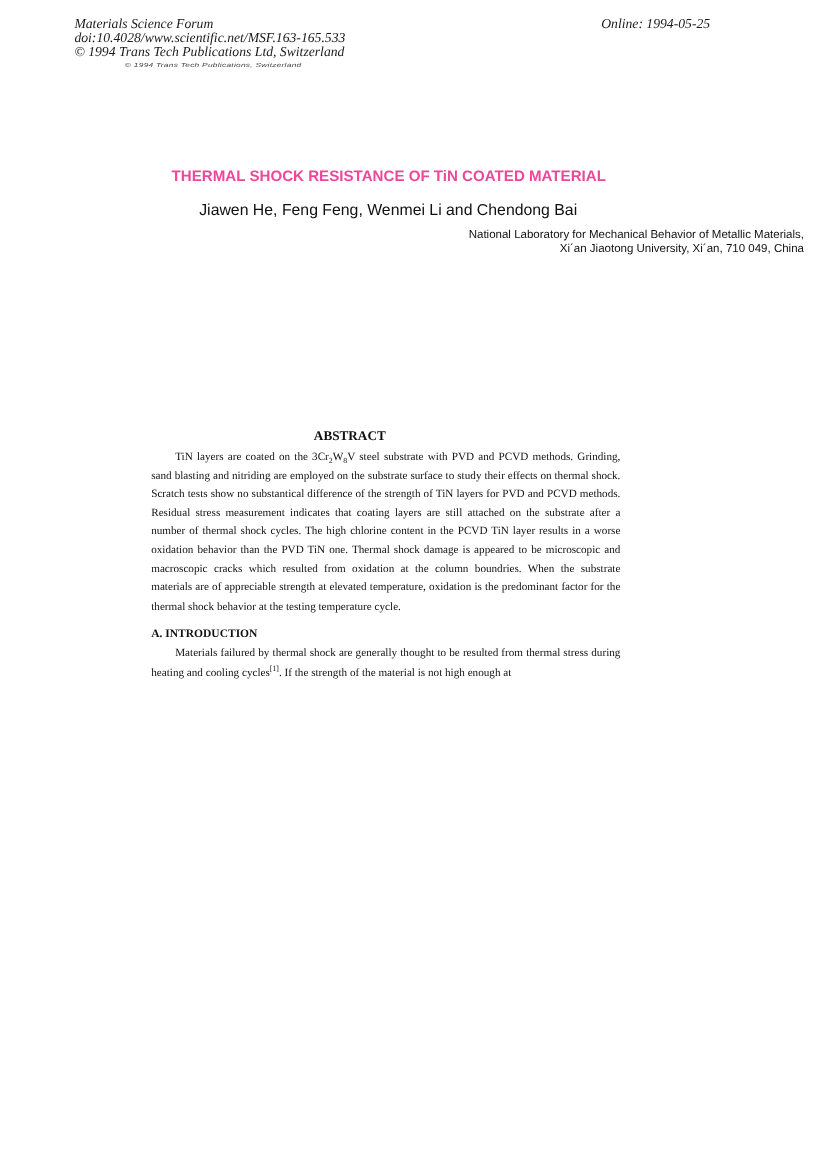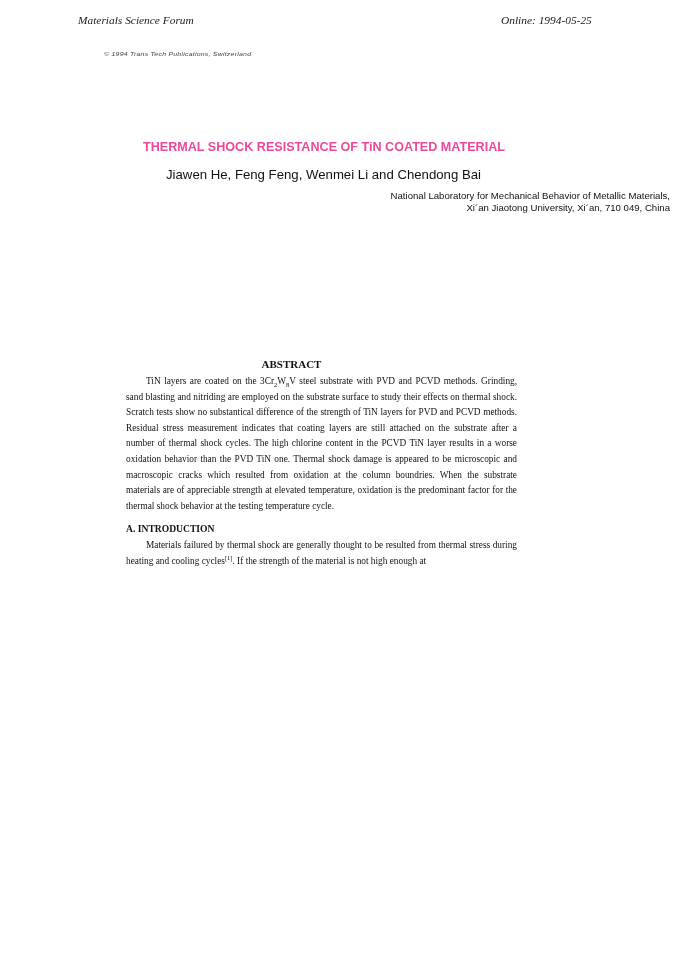--- a/index.html
+++ b/index.html
@@ -1,37 +1,39 @@
 <!DOCTYPE html>
 <html><head>
 <meta charset="utf-8">
 <style>
   html, body { margin:0; padding:0; background:#ffffff; }
   body { width:678px; height:959px; position:relative; overflow:hidden; color:#111; }
   .meta { position:absolute; left:62px; top:14px; font-family:"Liberation Serif", serif; font-style:italic; font-size:11.4px; line-height:12px; color:#1a1a1a; }
-  .meta div { white-space:nowrap;margin-left:16px; }
+  .meta div { white-space:nowrap; }
   .online { position:absolute; left:501px; top:14px; font-family:"Liberation Serif", serif; font-style:italic; font-size:11.4px; color:#1a1a1a; }
   .ghost { position:absolute; left:104px; top:52px; font-family:"Liberation Sans", sans-serif; font-style:italic; font-size:7px; color:#444; letter-spacing:0.2px; transform:scaleY(0.7); transform-origin:top left; }
   .title { position:absolute; left:143px; top:140px; font-family:"Liberation Sans", sans-serif; font-weight:bold; font-size:12.6px; color:#ec4899; white-space:nowrap; }
   .authors { position:absolute; left:166px; top:167px; font-family:"Liberation Sans", sans-serif; font-size:13.2px; color:#111; white-space:nowrap; }
   .affil { position:absolute; left:0; width:678px; top:190px; font-family:"Liberation Sans", sans-serif; font-size:9.6px; line-height:12px; color:#111; text-align:right; }
   .affil div { position:relative; left:-8px; }
   .abs-head { position:absolute; left:0; width:583px; top:358px; text-align:center; font-family:"Liberation Serif", serif; font-weight:bold; font-size:11px; color:#111; }
   .body-text { position:absolute; left:126px; width:391px; font-family:"Liberation Serif", serif; font-size:9.3px; line-height:15.6px; color:#111; text-align:justify; }
   .abstract { top:374px; }
   .abstract p, .intro p { margin:0; text-indent:20px; }
   .section-head { position:absolute; left:126px; top:523px; font-family:"Liberation Serif", serif; font-weight:bold; font-size:9.6px; color:#111; }
   .intro { top:538px; }
   sub, sup { font-size:6.5px; line-height:0; }
 </style>
 </head>
 <body>
 
 <div class="meta">
   <div>Materials Science Forum</div>
+  <div>doi:10.4028/www.scientific.net/MSF.163-165.533</div>
+  <div>© 1994 Trans Tech Publications Ltd, Switzerland</div>
 </div>
 <div class="ghost">© 1994 Trans Tech Publications, Switzerland</div>
 <div class="online">Online: 1994-05-25</div>
 
 <div class="title">THERMAL SHOCK RESISTANCE OF TiN COATED MATERIAL</div>
 <div class="authors">Jiawen He, Feng Feng, Wenmei Li and Chendong Bai</div>
 <div class="affil">
   <div>National Laboratory for Mechanical Behavior of Metallic Materials,</div>
   <div>Xi´an Jiaotong University, Xi´an, 710 049, China</div>
 </div>

